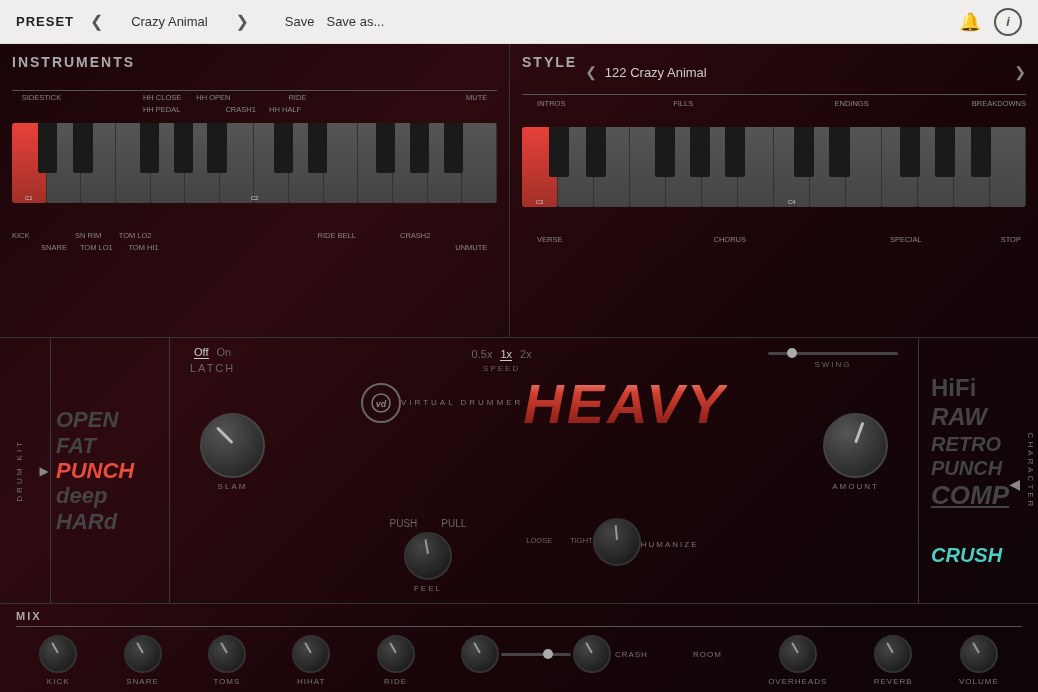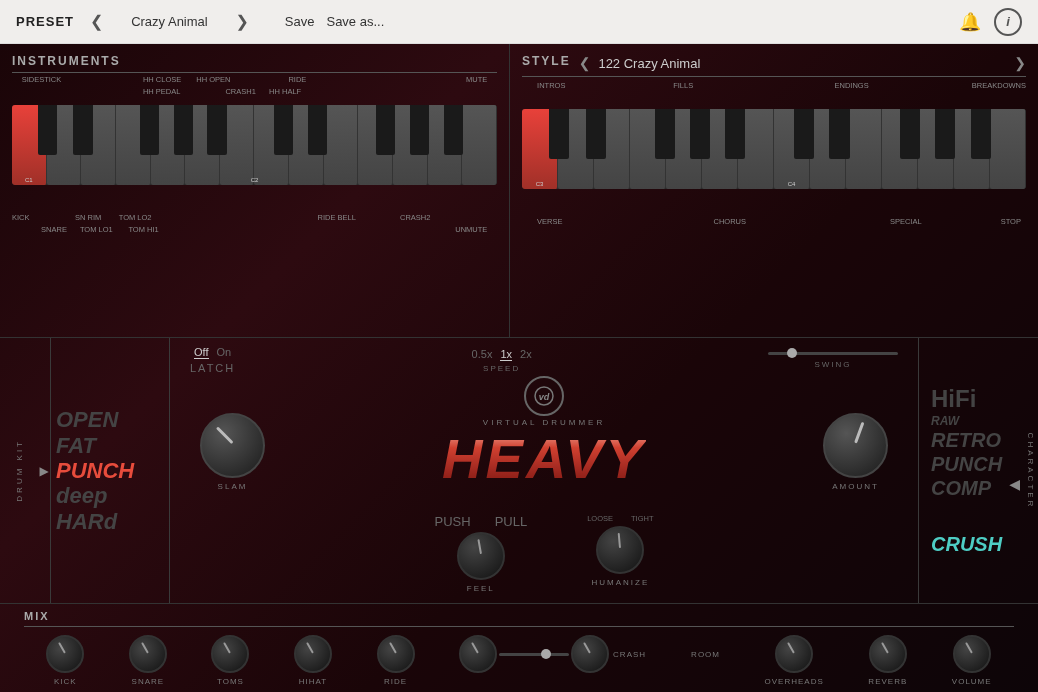--- a/index.html
+++ b/index.html
@@ -93,25 +93,25 @@
       border-bottom: 1px solid #333;
     }
 
     
     .instruments-panel {
       width: 510px;
       padding: 10px 12px 6px 12px;
       border-right: 1px solid #333;
     }
     .section-title {
-      font-size: 12px;
+      font-size: 14px;
       font-weight: 700;
       letter-spacing: 2px;
       color: #aaa;
-      margin-bottom: 4px;
+      margin-bottom: 20px;
     }
     .section-divider {
       height: 1px;
       background: #555;
       margin-bottom: 8px;
     }
 
     
     .style-panel {
       flex: 1;
@@ -385,21 +385,21 @@
         </div>
 
         <div style="display:flex;flex-direction:column;align-items:center;">
           <div style="width:130px;height:3px;background:#444;border-radius:2px;position:relative;cursor:pointer;">
             <div style="width:10px;height:10px;background:#aaa;border-radius:50%;position:absolute;top:-3.5px;left:15%;cursor:pointer;"></div>
           </div>
           <span style="font-size:8px;letter-spacing:2px;color:#666;margin-top:5px;">SWING</span>
         </div>
       </div>
 
-      <div style="display:flex;flex-direction:column;align-items:center;margin-top:2px;">
+      <div style="display:flex;flex-direction:row;align-items:center;margin-top:2px;">
         <div style="width:40px;height:40px;border-radius:50%;border:2px solid #666;display:flex;align-items:center;justify-content:center;margin-bottom:2px;">
           <svg width="22" height="22" viewBox="0 0 22 22">
             <circle cx="11" cy="11" r="9" fill="none" stroke="#777" stroke-width="1.5"></circle>
             <text x="11" y="15" text-anchor="middle" fill="#888" font-size="9" font-family="Arial" font-style="italic" font-weight="bold">vd</text>
           </svg>
         </div>
         <span style="font-size:8px;letter-spacing:3px;color:#777;margin-bottom:4px;">VIRTUAL DRUMMER</span>
         <div style="font-size:56px;font-weight:900;font-style:italic;font-family:'Arial Black',Arial,sans-serif;letter-spacing:3px;background:linear-gradient(to bottom,#f0a090 0%,#d04030 30%,#a02820 70%,#801810 100%);-webkit-background-clip:text;-webkit-text-fill-color:transparent;background-clip:text;line-height:1;">HEAVY</div>
       </div>
 
@@ -413,59 +413,59 @@
       <div style="position:absolute;right:30px;top:75px;display:flex;flex-direction:column;align-items:center;">
         <div style="width:65px;height:65px;border-radius:50%;background:radial-gradient(circle at 35% 30%,#555,#1a1a1a);border:2px solid #444;position:relative;cursor:pointer;">
           <div style="position:absolute;width:3px;height:22px;background:#bbb;top:6px;left:calc(50% - 1.5px);transform-origin:bottom center;transform:rotate(20deg);border-radius:2px;"></div>
         </div>
         <span style="font-size:8px;letter-spacing:2px;color:#777;margin-top:4px;">AMOUNT</span>
       </div>
 
       <div style="position:absolute;bottom:10px;display:flex;gap:60px;align-items:flex-start;">
 
         <div style="display:flex;flex-direction:column;align-items:center;">
-          <div style="display:flex;gap:24px;font-size:13px;color:#666;margin-bottom:3px;">
+          <div style="display:flex;gap:24px;font-size:10px;color:#666;margin-bottom:3px;">
             <span>PUSH</span>
             <span>PULL</span>
           </div>
           <div style="width:48px;height:48px;border-radius:50%;background:radial-gradient(circle at 35% 30%,#444,#111);border:2px solid #333;position:relative;cursor:pointer;">
             <div style="position:absolute;width:2px;height:15px;background:#999;top:5px;left:calc(50% - 1px);transform-origin:bottom center;transform:rotate(-10deg);border-radius:1px;"></div>
           </div>
           <span style="font-size:8px;letter-spacing:2px;color:#777;margin-top:4px;">FEEL</span>
         </div>
 
-        <div style="display:flex;flex-direction:column;align-items:center;">
+        <div style="display:flex;flex-direction:row;align-items:center;">
           <div style="display:flex;gap:18px;font-size:7.5px;color:#666;margin-bottom:3px;">
             <span>LOOSE</span>
             <span>TIGHT</span>
           </div>
           <div style="width:48px;height:48px;border-radius:50%;background:radial-gradient(circle at 35% 30%,#444,#111);border:2px solid #333;position:relative;cursor:pointer;">
             <div style="position:absolute;width:2px;height:15px;background:#999;top:5px;left:calc(50% - 1px);transform-origin:bottom center;transform:rotate(-5deg);border-radius:1px;"></div>
           </div>
           <span style="font-size:8px;letter-spacing:2px;color:#777;margin-top:4px;">HUMANIZE</span>
         </div>
       </div>
 
     </div>
 
     <div style="width:120px;display:flex;flex-direction:column;justify-content:center;padding:8px 8px 8px 12px;border-left:1px solid #3a3a3a;position:relative;">
       <div style="font-size:24px;font-weight:900;color:#444;font-family:'Arial Black',Arial,sans-serif;line-height:1.2;">HiFi</div>
-      <div style="font-size:12px;font-weight:900;font-style:italic;color:#444;font-family:'Arial Black',Arial,sans-serif;line-height:1.2;">RAW</div>
+      <div style="font-size:24px;font-weight:900;font-style:italic;color:#444;font-family:'Arial Black',Arial,sans-serif;line-height:1.2;">RAW</div>
       <div style="font-size:20px;font-weight:900;font-style:italic;color:#444;font-family:'Arial Black',Arial,sans-serif;line-height:1.2;">RETRO</div>
       <div style="font-size:20px;font-weight:900;font-style:italic;color:#444;font-family:'Arial Black',Arial,sans-serif;line-height:1.2;">PUNCH</div>
-      <div style="font-size:20px;font-weight:900;font-style:italic;color:#444;font-family:'Arial Black',Arial,sans-serif;line-height:1.2;">COMP</div>
+      <div style="font-size:26px;font-weight:900;font-style:italic;color:#444;font-family:'Arial Black',Arial,sans-serif;line-height:1.2;text-decoration:underline;">COMP</div>
       <div style="font-size:20px;font-weight:900;font-style:italic;color:#4ecdc4;font-family:'Arial Black',Arial,sans-serif;line-height:1.2;margin-top:32px;">CRUSH</div>
 
       <div style="font-size:8px;letter-spacing:3px;color:#777;writing-mode:vertical-rl;position:absolute;right:3px;top:50%;transform:translateY(-50%);">CHARACTER</div>
       <span style="font-size:14px;color:#888;position:absolute;right:18px;bottom:42%;cursor:pointer;">◀</span>
     </div>
 
   </div>
 
-  <div class="mix-section" style="flex:1;padding:6px 24px;">
+  <div class="mix-section" style="flex:1;padding:6px 16px;">
     <div class="mix-title">MIX</div>
     <div class="mix-divider"></div>
     <div class="mix-knobs">
 
       <div class="mix-knob-item">
         <div class="mix-knob"></div>
         <span class="mix-knob-label">KICK</span>
       </div>
 
       <div class="mix-knob-item">

